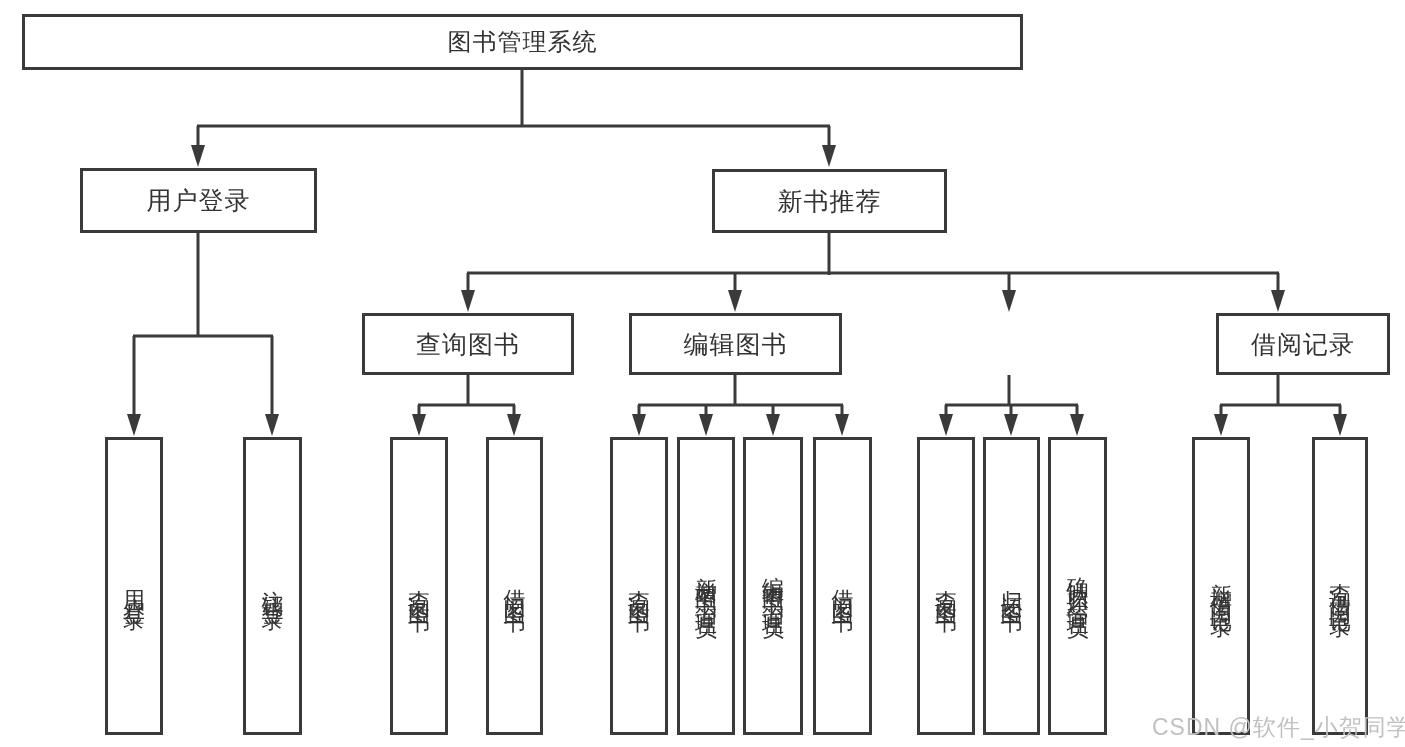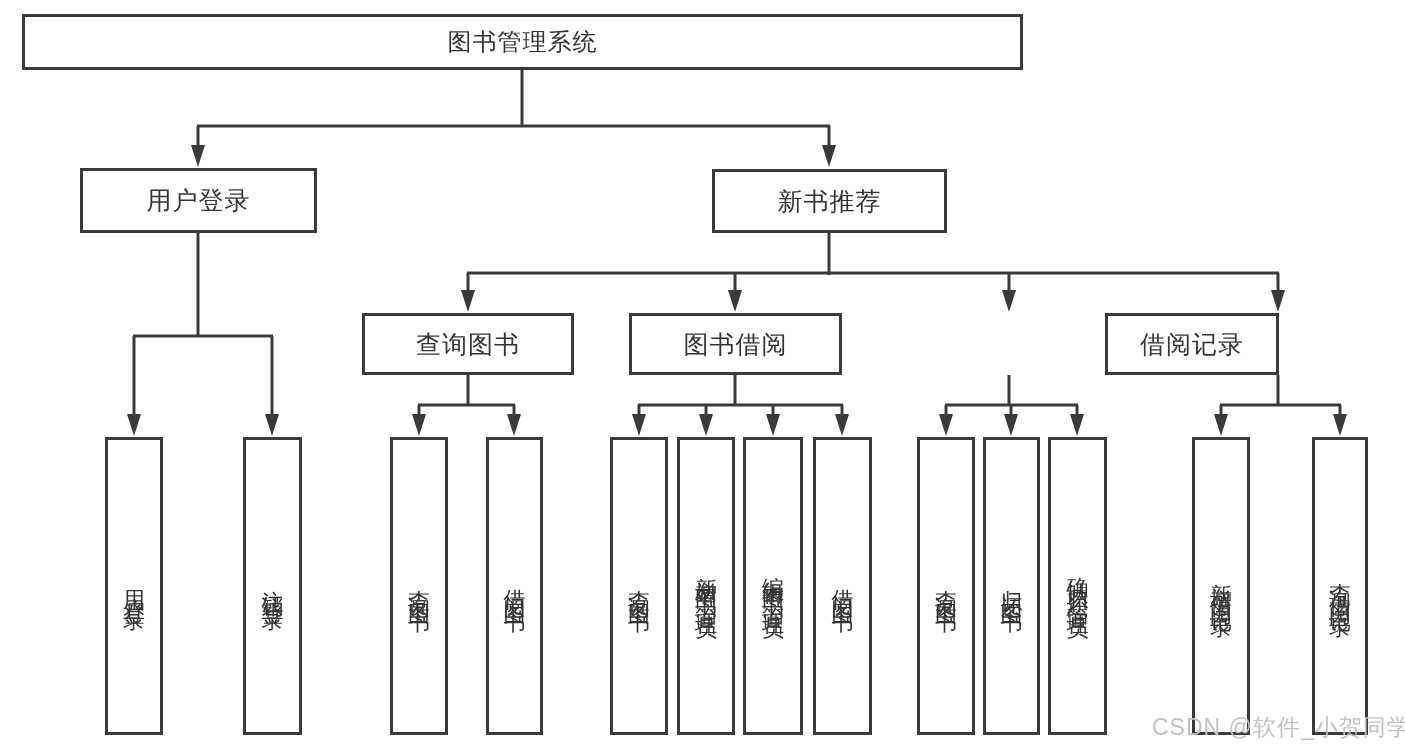--- a/index.html
+++ b/index.html
@@ -85,22 +85,22 @@
       <line x1="1340" y1="405" x2="1340" y2="420" stroke="#3a3a3a" stroke-width="3"></line>
       <polygon points="1333,414 1347,414 1340,436" fill="#3a3a3a"></polygon>
     </svg>
 
   <div class="node" style="left:22px;top:14px;width:1001px;height:56px;font-size:24px">图书管理系统</div>
 
   <div class="node" style="left:80px;top:168px;width:237px;height:65px">用户登录</div>
   <div class="node" style="left:712px;top:169px;width:235px;height:64px">新书推荐</div>
 
   <div class="node" style="left:362px;top:313px;width:212px;height:62px">查询图书</div>
-  <div class="node" style="left:629px;top:313px;width:213px;height:62px">图书借阅</div>
-  <div class="node" style="left:1105px;top:313px;width:174px;height:62px">借阅记录</div>
+  <div class="node" style="left:629px;top:313px;width:213px;height:62px">编辑图书</div>
+  <div class="node" style="left:1216px;top:313px;width:174px;height:62px">借阅记录</div>
 
   <div class="vnode" style="left:105px;top:437px;width:58px;height:298px">用户登录</div>
   <div class="vnode" style="left:243px;top:437px;width:59px;height:298px">注销登录</div>
 
   <div class="vnode" style="left:390px;top:437px;width:58px;height:298px">查询图书</div>
   <div class="vnode" style="left:486px;top:437px;width:57px;height:298px">借阅图书</div>
 
   <div class="vnode" style="left:610px;top:437px;width:58px;height:298px">查询图书</div>
   <div class="vnode" style="left:677px;top:437px;width:58px;height:298px;letter-spacing:6px">新增图书（管理员）</div>
   <div class="vnode" style="left:743px;top:437px;width:60px;height:298px;letter-spacing:6px">编辑图书（管理员）</div>

